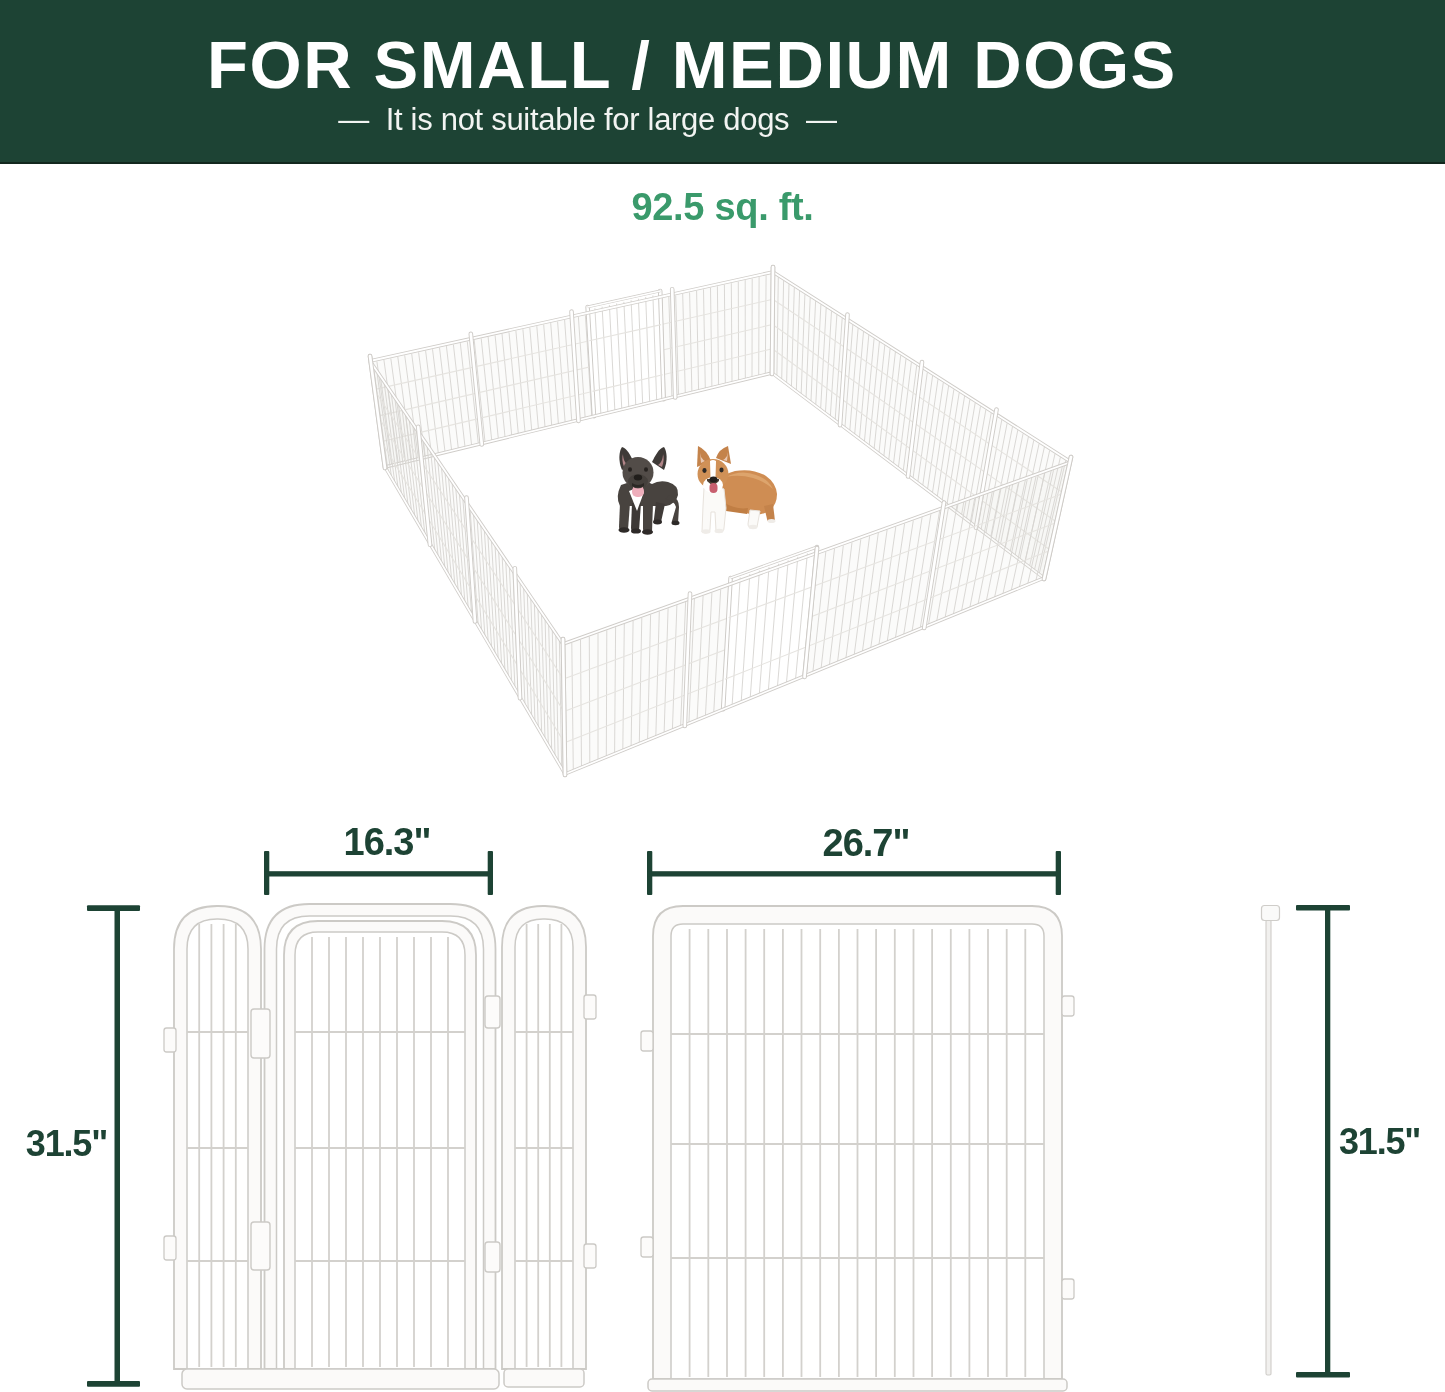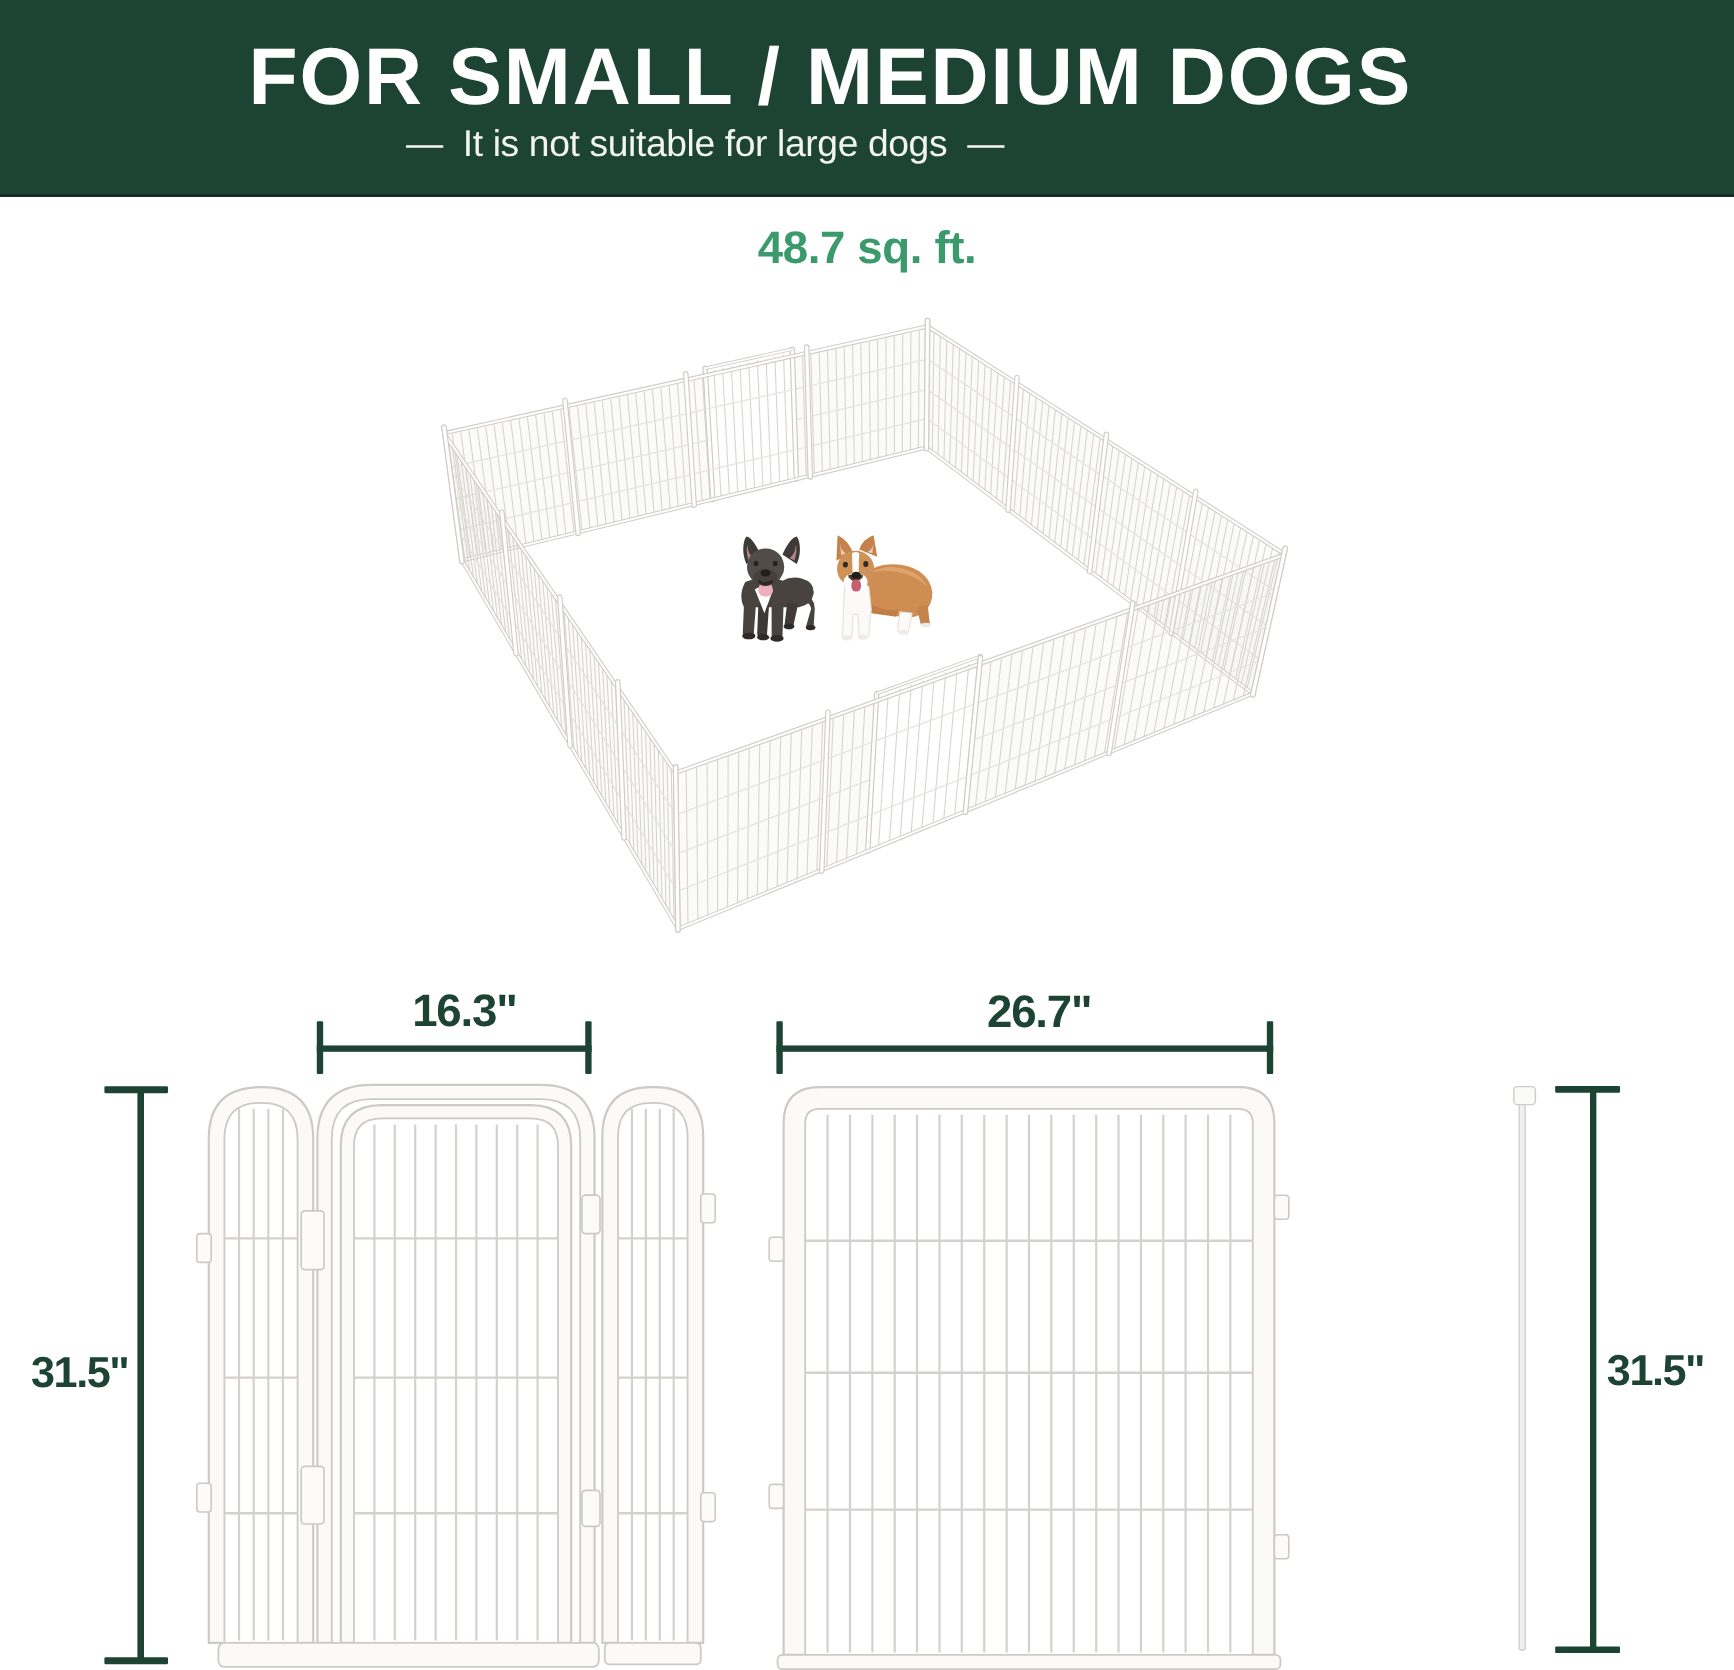--- a/index.html
+++ b/index.html
@@ -19,21 +19,21 @@
 </style>
 </head>
 <body>
 
 <div class="banner"></div>
 
 <div class="title">FOR SMALL / MEDIUM DOGS</div>
 
 <div class="subtitle">—&nbsp;&nbsp;It is not suitable for large dogs&nbsp;&nbsp;—</div>
 
-<div class="area">48.7 sq. ft.</div>
+<div class="area">92.5 sq. ft.</div>
 
 <svg width="1445" height="1392" viewBox="0 0 1445 1392" style="position:absolute;left:0;top:0">
 
 <g>
       <polygon points="370,361 773,272 772,373 385,467" fill="rgba(224,222,218,0.13)"></polygon>
 <line x1="376.9" y1="361.5" x2="391.7" y2="465.4" stroke="#d6d4d0" stroke-width="0.9" stroke-linecap="butt"></line>
 <line x1="383.9" y1="359.9" x2="398.3" y2="463.8" stroke="#d6d4d0" stroke-width="0.9" stroke-linecap="butt"></line>
 <line x1="390.8" y1="358.4" x2="405.0" y2="462.1" stroke="#d6d4d0" stroke-width="0.9" stroke-linecap="butt"></line>
 <line x1="397.8" y1="356.9" x2="411.7" y2="460.5" stroke="#d6d4d0" stroke-width="0.9" stroke-linecap="butt"></line>
 <line x1="404.7" y1="355.3" x2="418.4" y2="458.9" stroke="#d6d4d0" stroke-width="0.9" stroke-linecap="butt"></line>

